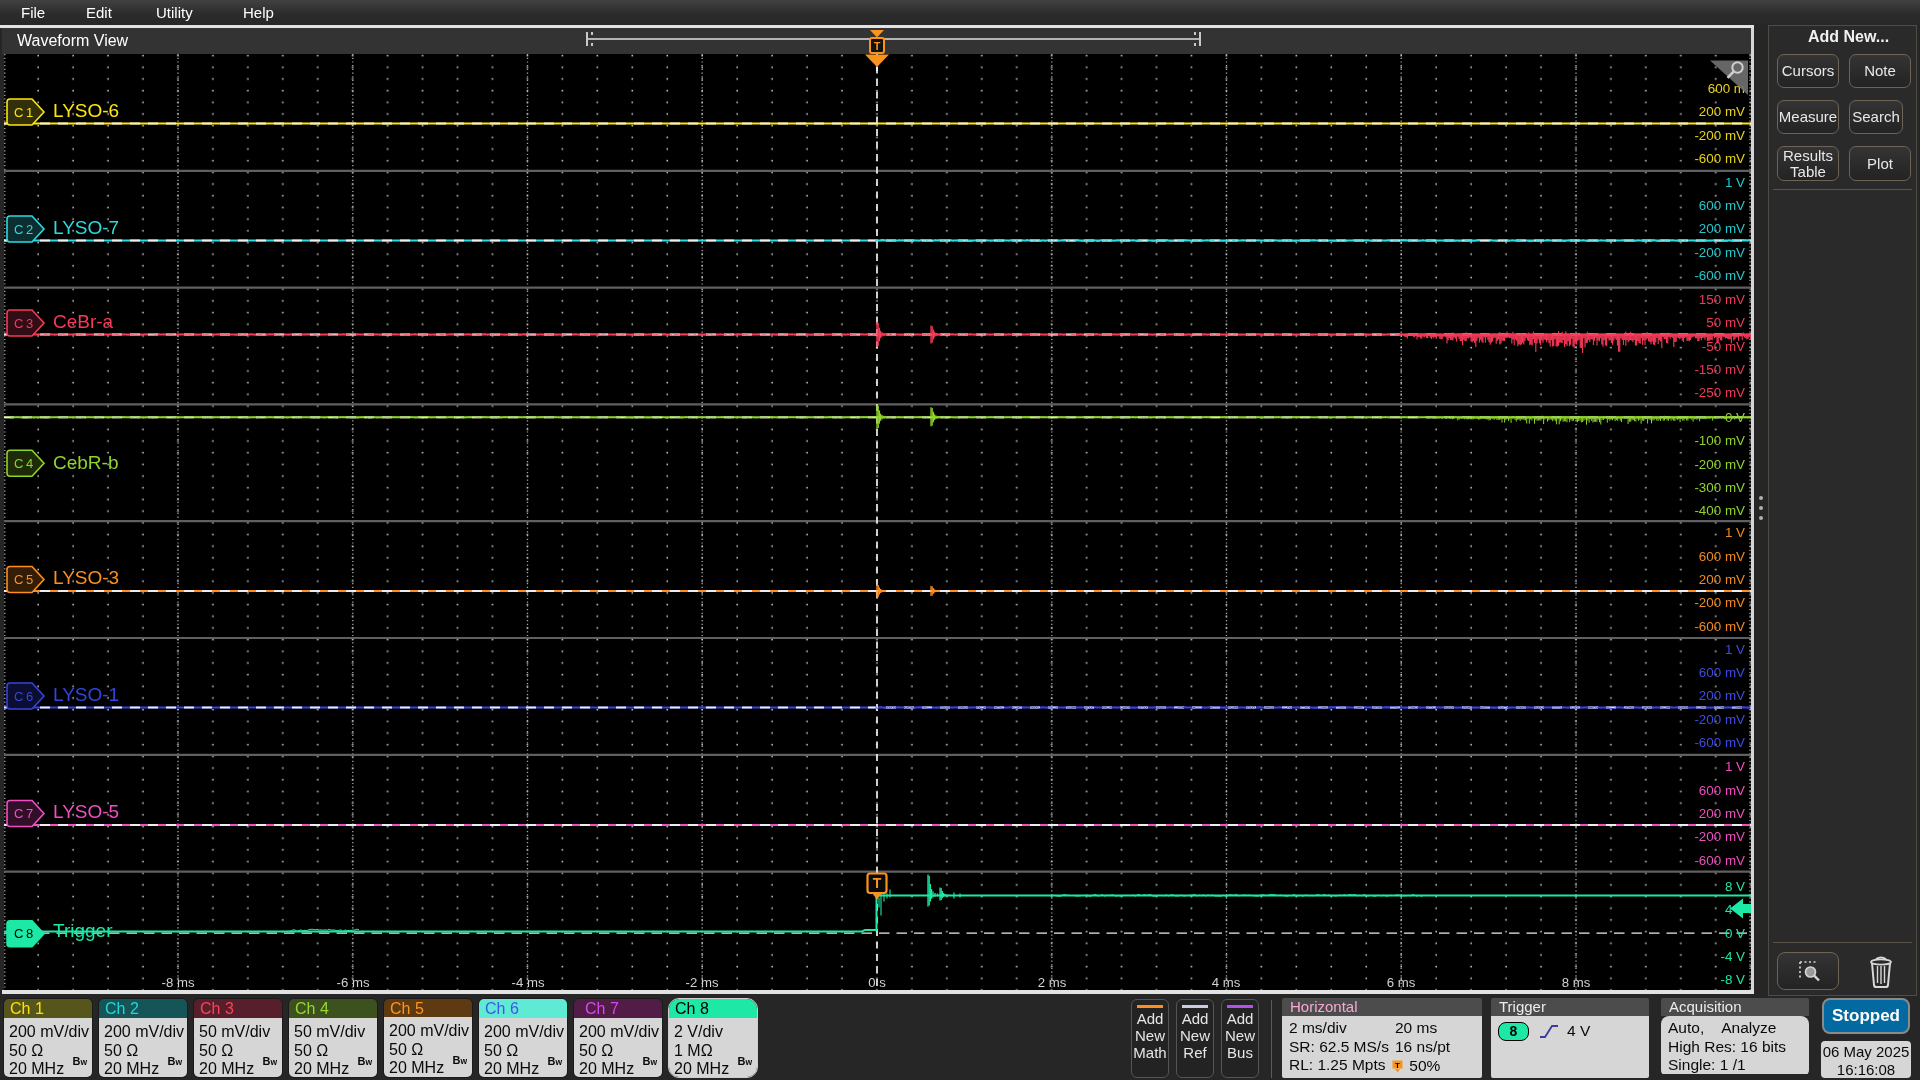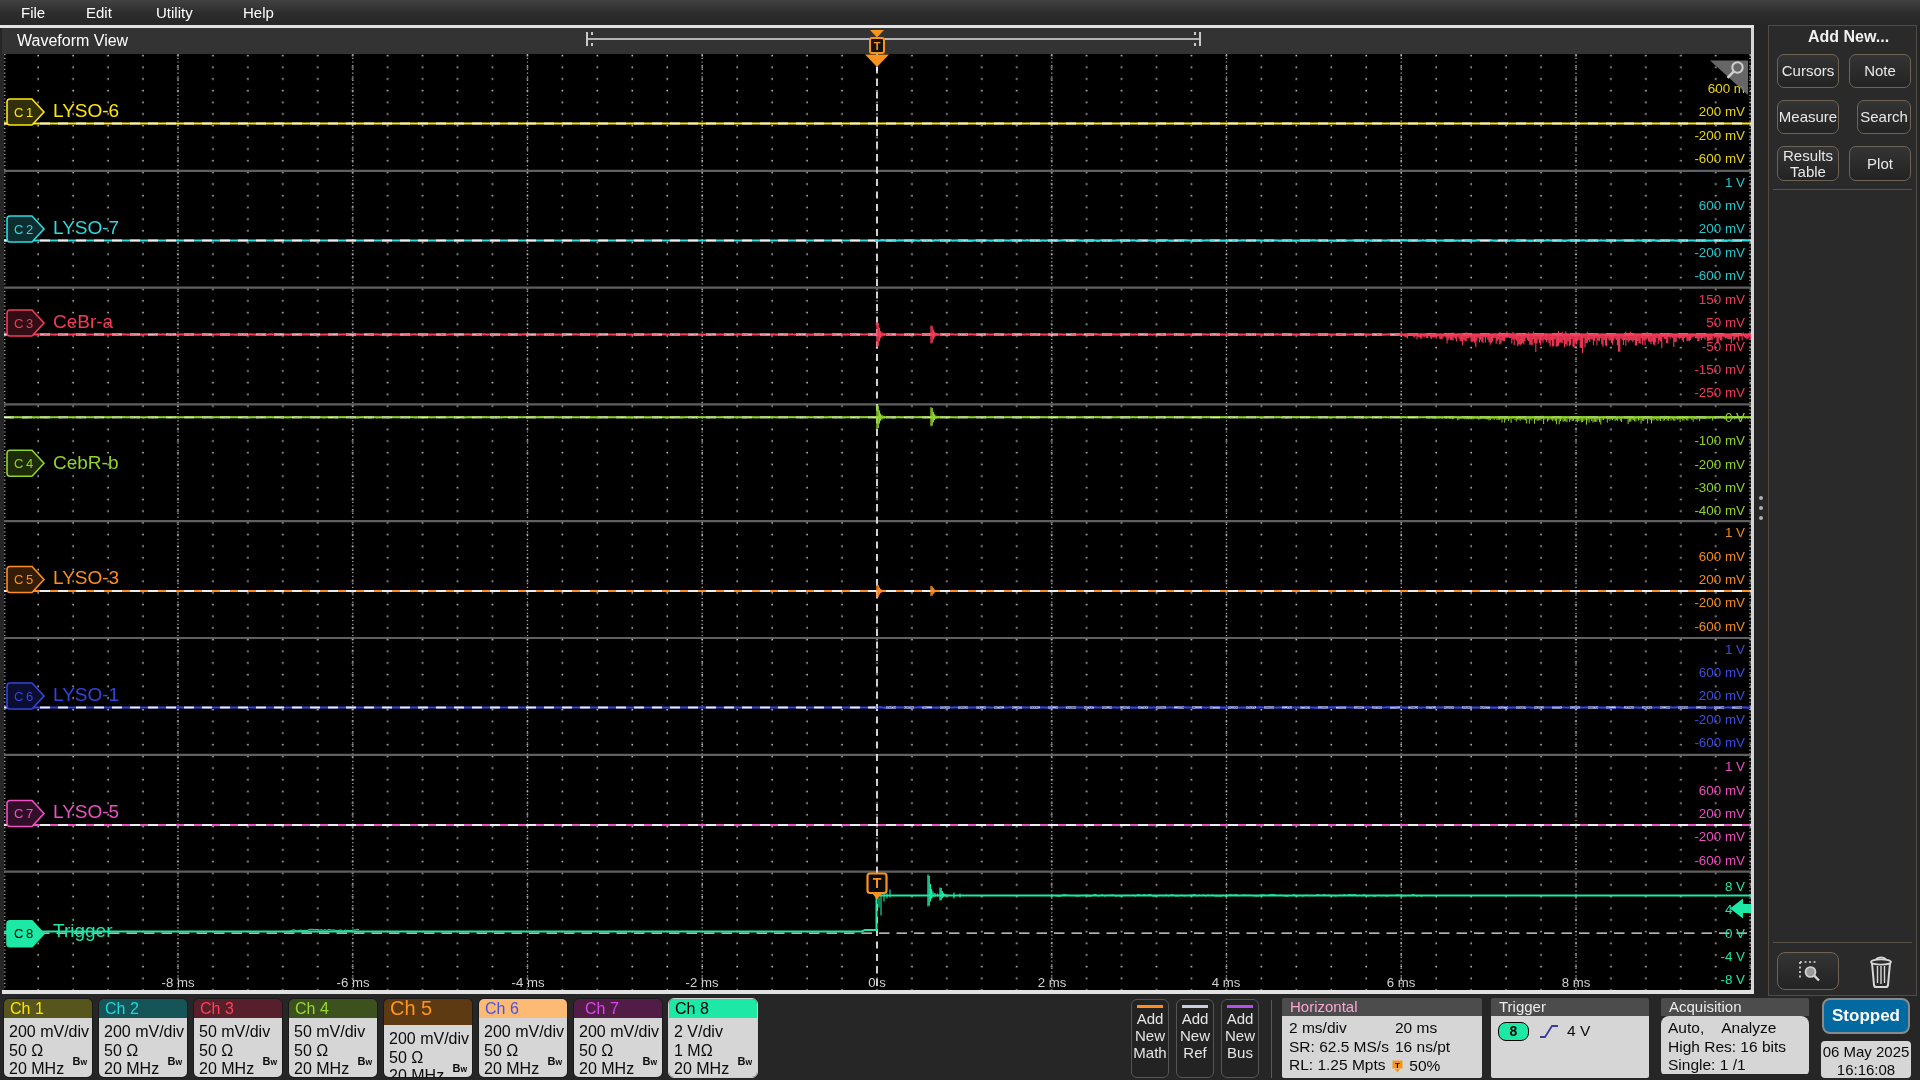--- a/index.html
+++ b/index.html
@@ -222,21 +222,21 @@
 <div style="position:absolute;left:1751px;top:28px;width:3px;height:962px;background:#d6d6d6;"></div>
 
 <div style="position:absolute;left:1759px;top:496px;width:4px;height:4px;border-radius:2px;background:#b0b0b0;"></div>
 <div style="position:absolute;left:1759px;top:506px;width:4px;height:4px;border-radius:2px;background:#b0b0b0;"></div>
 <div style="position:absolute;left:1759px;top:516px;width:4px;height:4px;border-radius:2px;background:#b0b0b0;"></div>
 <div style="position:absolute;left:1768px;top:25px;width:149px;height:971px;background:#2a2a2a;border:1px solid #504b45;box-sizing:border-box;"></div>
 <div style="position:absolute;left:1768px;top:28px;width:161px;text-align:center;color:#f0f0f0;font-size:16px;font-weight:bold;">Add New...</div>
 <div style="position:absolute;left:1777px;top:54px;width:62px;height:34px;background:linear-gradient(#343434,#232323);border:1px solid #6e6456;border-radius:7px;box-sizing:border-box;color:#e8e8e8;font-size:15px;line-height:16px;display:flex;align-items:center;justify-content:center;text-align:left;">Cursors</div>
 <div style="position:absolute;left:1849px;top:54px;width:62px;height:34px;background:linear-gradient(#343434,#232323);border:1px solid #6e6456;border-radius:7px;box-sizing:border-box;color:#e8e8e8;font-size:15px;line-height:16px;display:flex;align-items:center;justify-content:center;text-align:center;">Note</div>
 <div style="position:absolute;left:1777px;top:100px;width:62px;height:34px;background:linear-gradient(#343434,#232323);border:1px solid #6e6456;border-radius:7px;box-sizing:border-box;color:#e8e8e8;font-size:15px;line-height:16px;display:flex;align-items:center;justify-content:center;text-align:center;">Measure</div>
-<div style="position:absolute;left:1849px;top:100px;width:54px;height:34px;background:linear-gradient(#343434,#232323);border:1px solid #6e6456;border-radius:7px;box-sizing:border-box;color:#e8e8e8;font-size:15px;line-height:16px;display:flex;align-items:center;justify-content:center;text-align:center;margin-left:8px;">Search</div>
+<div style="position:absolute;left:1849px;top:100px;width:54px;height:34px;background:linear-gradient(#343434,#232323);border:1px solid #6e6456;border-radius:7px;box-sizing:border-box;color:#e8e8e8;font-size:15px;line-height:16px;display:flex;align-items:center;justify-content:center;text-align:center;">Search</div>
 <div style="position:absolute;left:1777px;top:146px;width:62px;height:35px;background:linear-gradient(#343434,#232323);border:1px solid #6e6456;border-radius:7px;box-sizing:border-box;color:#e8e8e8;font-size:15px;line-height:16px;display:flex;align-items:center;justify-content:center;text-align:center;">Results<br>Table</div>
 <div style="position:absolute;left:1849px;top:146px;width:62px;height:35px;background:linear-gradient(#343434,#232323);border:1px solid #6e6456;border-radius:7px;box-sizing:border-box;color:#e8e8e8;font-size:15px;line-height:16px;display:flex;align-items:center;justify-content:center;text-align:center;">Plot</div>
 <div style="position:absolute;left:1773px;top:189px;width:139px;height:1px;background:#5a5349;"></div>
 <div style="position:absolute;left:1773px;top:942px;width:139px;height:1px;background:#5a5349;"></div>
 <div style="position:absolute;left:1777px;top:952px;width:62px;height:38px;background:linear-gradient(#343434,#232323);border:1px solid #6e6456;border-radius:8px;box-sizing:border-box;">
     <svg width="30" height="28" style="display:block;margin:4px auto;">
       <g stroke="#d4d4d4" stroke-width="1.7" fill="none">
 <path d="M7,5h2M11.5,5h2M16,5h2M20.5,5h2M7,5v2M7,9.5v2M7,14v2M7,18.5v2"></path>
 <circle cx="17.5" cy="15" r="5" fill="#9a9a9a" stroke="#d4d4d4"></circle>
 <line x1="21.2" y1="18.7" x2="26" y2="23.5" stroke-width="2.4"></line>
@@ -273,41 +273,41 @@
 </div>
   </div>
 <div style="position:absolute;left:288px;top:998px;width:90px;height:80px;border-radius:6px;border:1px solid #1a1a1a;overflow:hidden;box-sizing:border-box;">
 <div style="height:19px;background:#3c511d;color:#97d832;font-size:16px;line-height:19px;padding-left:6px;">Ch 4</div>
 <div style="position:relative;height:61px;background:#d6d6d6;color:#0a0a0a;font-size:16px;line-height:18.5px;padding:5px 0 0 5px;">
 50 mV/div<br>50 Ω<br>20 MHz
 <span style="position:absolute;right:5px;bottom:13px;font-size:11px;font-weight:bold;">B<span style="font-size:8.5px;">w</span></span>
 </div>
   </div>
 <div style="position:absolute;left:383px;top:998px;width:90px;height:80px;border-radius:6px;border:1px solid #1a1a1a;overflow:hidden;box-sizing:border-box;">
-<div style="height:26px;background:#5e3a12;color:#ff951f;font-size:20px;line-height:19px;padding-left:6px;">Ch 5</div>
+<div style="height:18px;background:#5e3a12;color:#ff951f;font-size:16px;line-height:19px;padding-left:6px;">Ch 5</div>
 <div style="position:relative;height:61px;background:#d6d6d6;color:#0a0a0a;font-size:16px;line-height:18.5px;padding:5px 0 0 5px;">
 200 mV/div<br>50 Ω<br>20 MHz
 <span style="position:absolute;right:5px;bottom:13px;font-size:11px;font-weight:bold;">B<span style="font-size:8.5px;">w</span></span>
 </div>
   </div>
 <div style="position:absolute;left:478px;top:998px;width:90px;height:80px;border-radius:6px;border:1px solid #1a1a1a;overflow:hidden;box-sizing:border-box;">
-<div style="height:19px;background:#fdba74;color:#4754e8;font-size:16px;line-height:19px;padding-left:6px;">Ch 6</div>
+<div style="height:19px;background:#5eead4;color:#4754e8;font-size:16px;line-height:19px;padding-left:6px;">Ch 6</div>
 <div style="position:relative;height:61px;background:#d6d6d6;color:#0a0a0a;font-size:16px;line-height:18.5px;padding:5px 0 0 5px;">
 200 mV/div<br>50 Ω<br>20 MHz
 <span style="position:absolute;right:5px;bottom:13px;font-size:11px;font-weight:bold;">B<span style="font-size:8.5px;">w</span></span>
 </div>
   </div>
 <div style="position:absolute;left:573px;top:998px;width:90px;height:80px;border-radius:6px;border:1px solid #1a1a1a;overflow:hidden;box-sizing:border-box;">
 <div style="height:19px;background:#511d46;color:#d946ef;font-size:16px;line-height:19px;padding-left:11px;">Ch 7</div>
 <div style="position:relative;height:61px;background:#d6d6d6;color:#0a0a0a;font-size:16px;line-height:18.5px;padding:5px 0 0 5px;">
 200 mV/div<br>50 Ω<br>20 MHz
 <span style="position:absolute;right:5px;bottom:13px;font-size:11px;font-weight:bold;">B<span style="font-size:8.5px;">w</span></span>
 </div>
   </div>
-<div style="position:absolute;left:668px;top:998px;width:90px;height:80px;border-radius:6px;border:1px solid #cfcfcf;overflow:hidden;box-sizing:border-box;">
+<div style="position:absolute;left:668px;top:998px;width:90px;height:80px;border-radius:11px;border:1px solid #cfcfcf;overflow:hidden;box-sizing:border-box;">
 <div style="height:19px;background:#1de8a6;color:#000000;font-size:16px;line-height:19px;padding-left:6px;">Ch 8</div>
 <div style="position:relative;height:61px;background:#d6d6d6;color:#0a0a0a;font-size:16px;line-height:18.5px;padding:5px 0 0 5px;">
 2 V/div<br>1 MΩ<br>20 MHz
 <span style="position:absolute;right:5px;bottom:13px;font-size:11px;font-weight:bold;">B<span style="font-size:8.5px;">w</span></span>
 </div>
   </div>
 <div style="position:absolute;left:1131px;top:999px;width:38px;height:79px;background:#232323;border:1px solid #555;border-radius:6px;box-sizing:border-box;text-align:center;">
 <div style="margin:5px auto 2px auto;width:26px;height:3px;background:#ff8e20;"></div>
 <div style="color:#e6e6e6;font-size:15px;line-height:17px;">Add<br>New<br>Math</div>
   </div>

